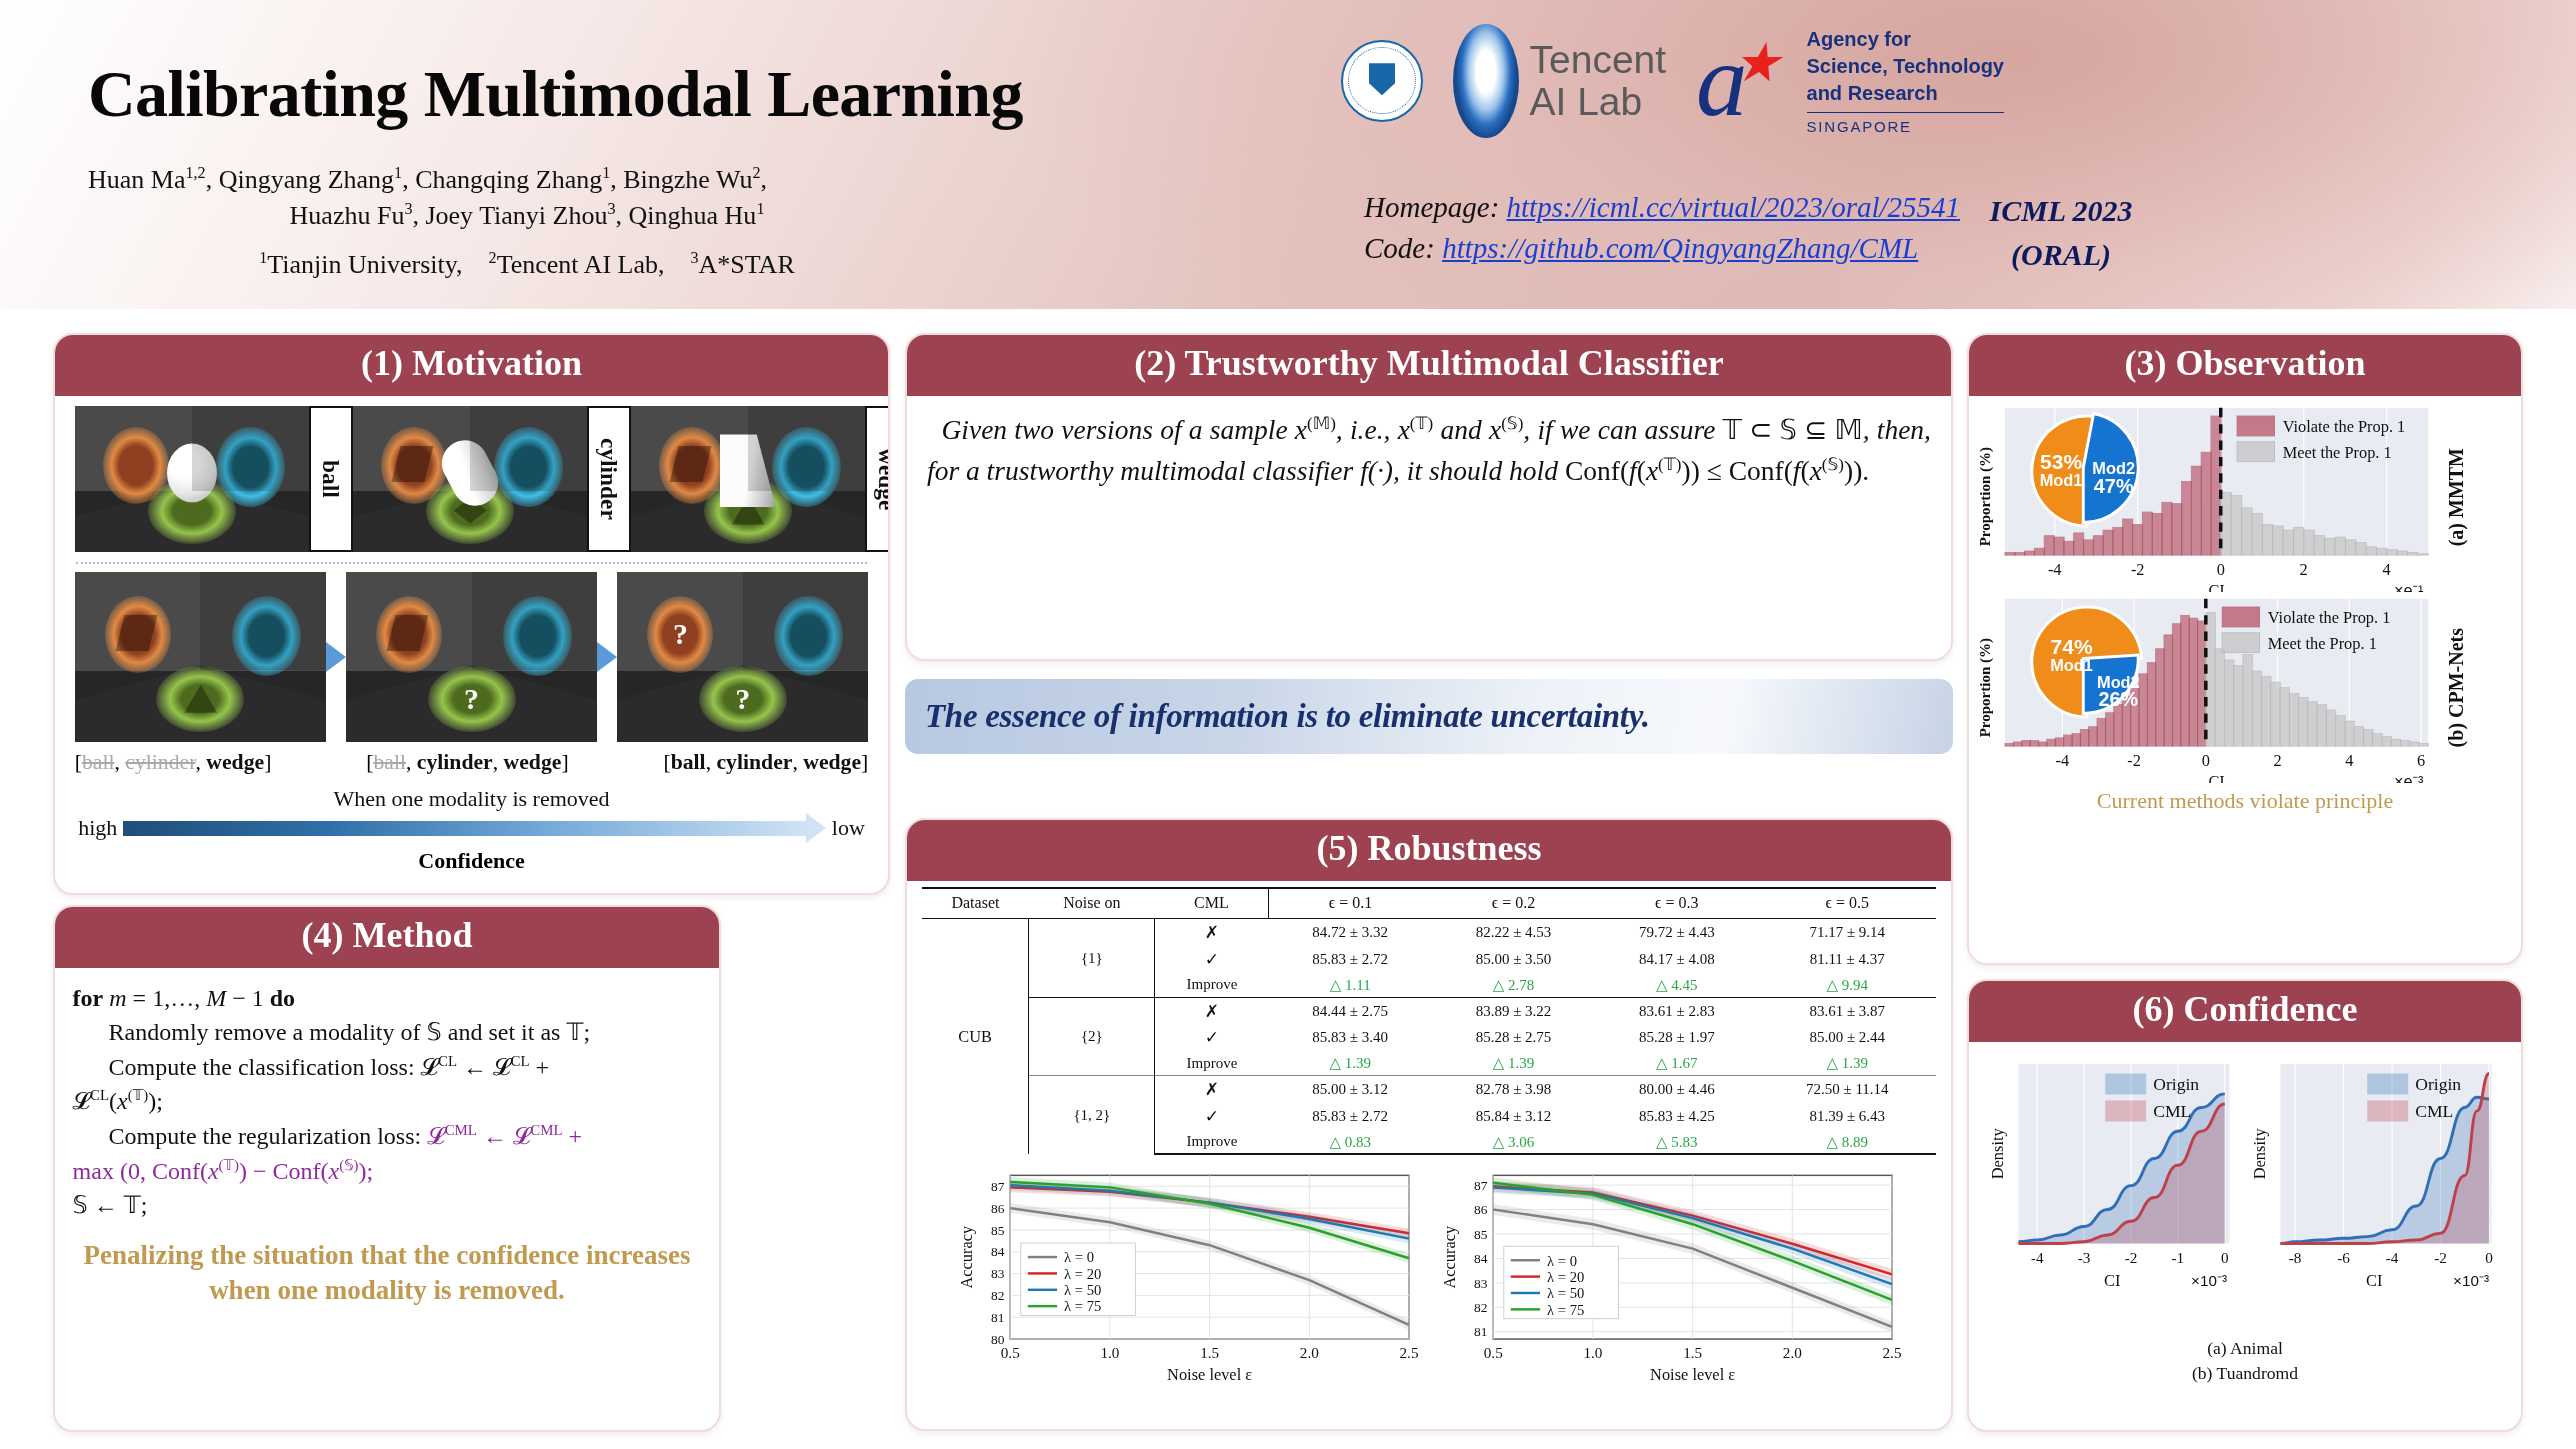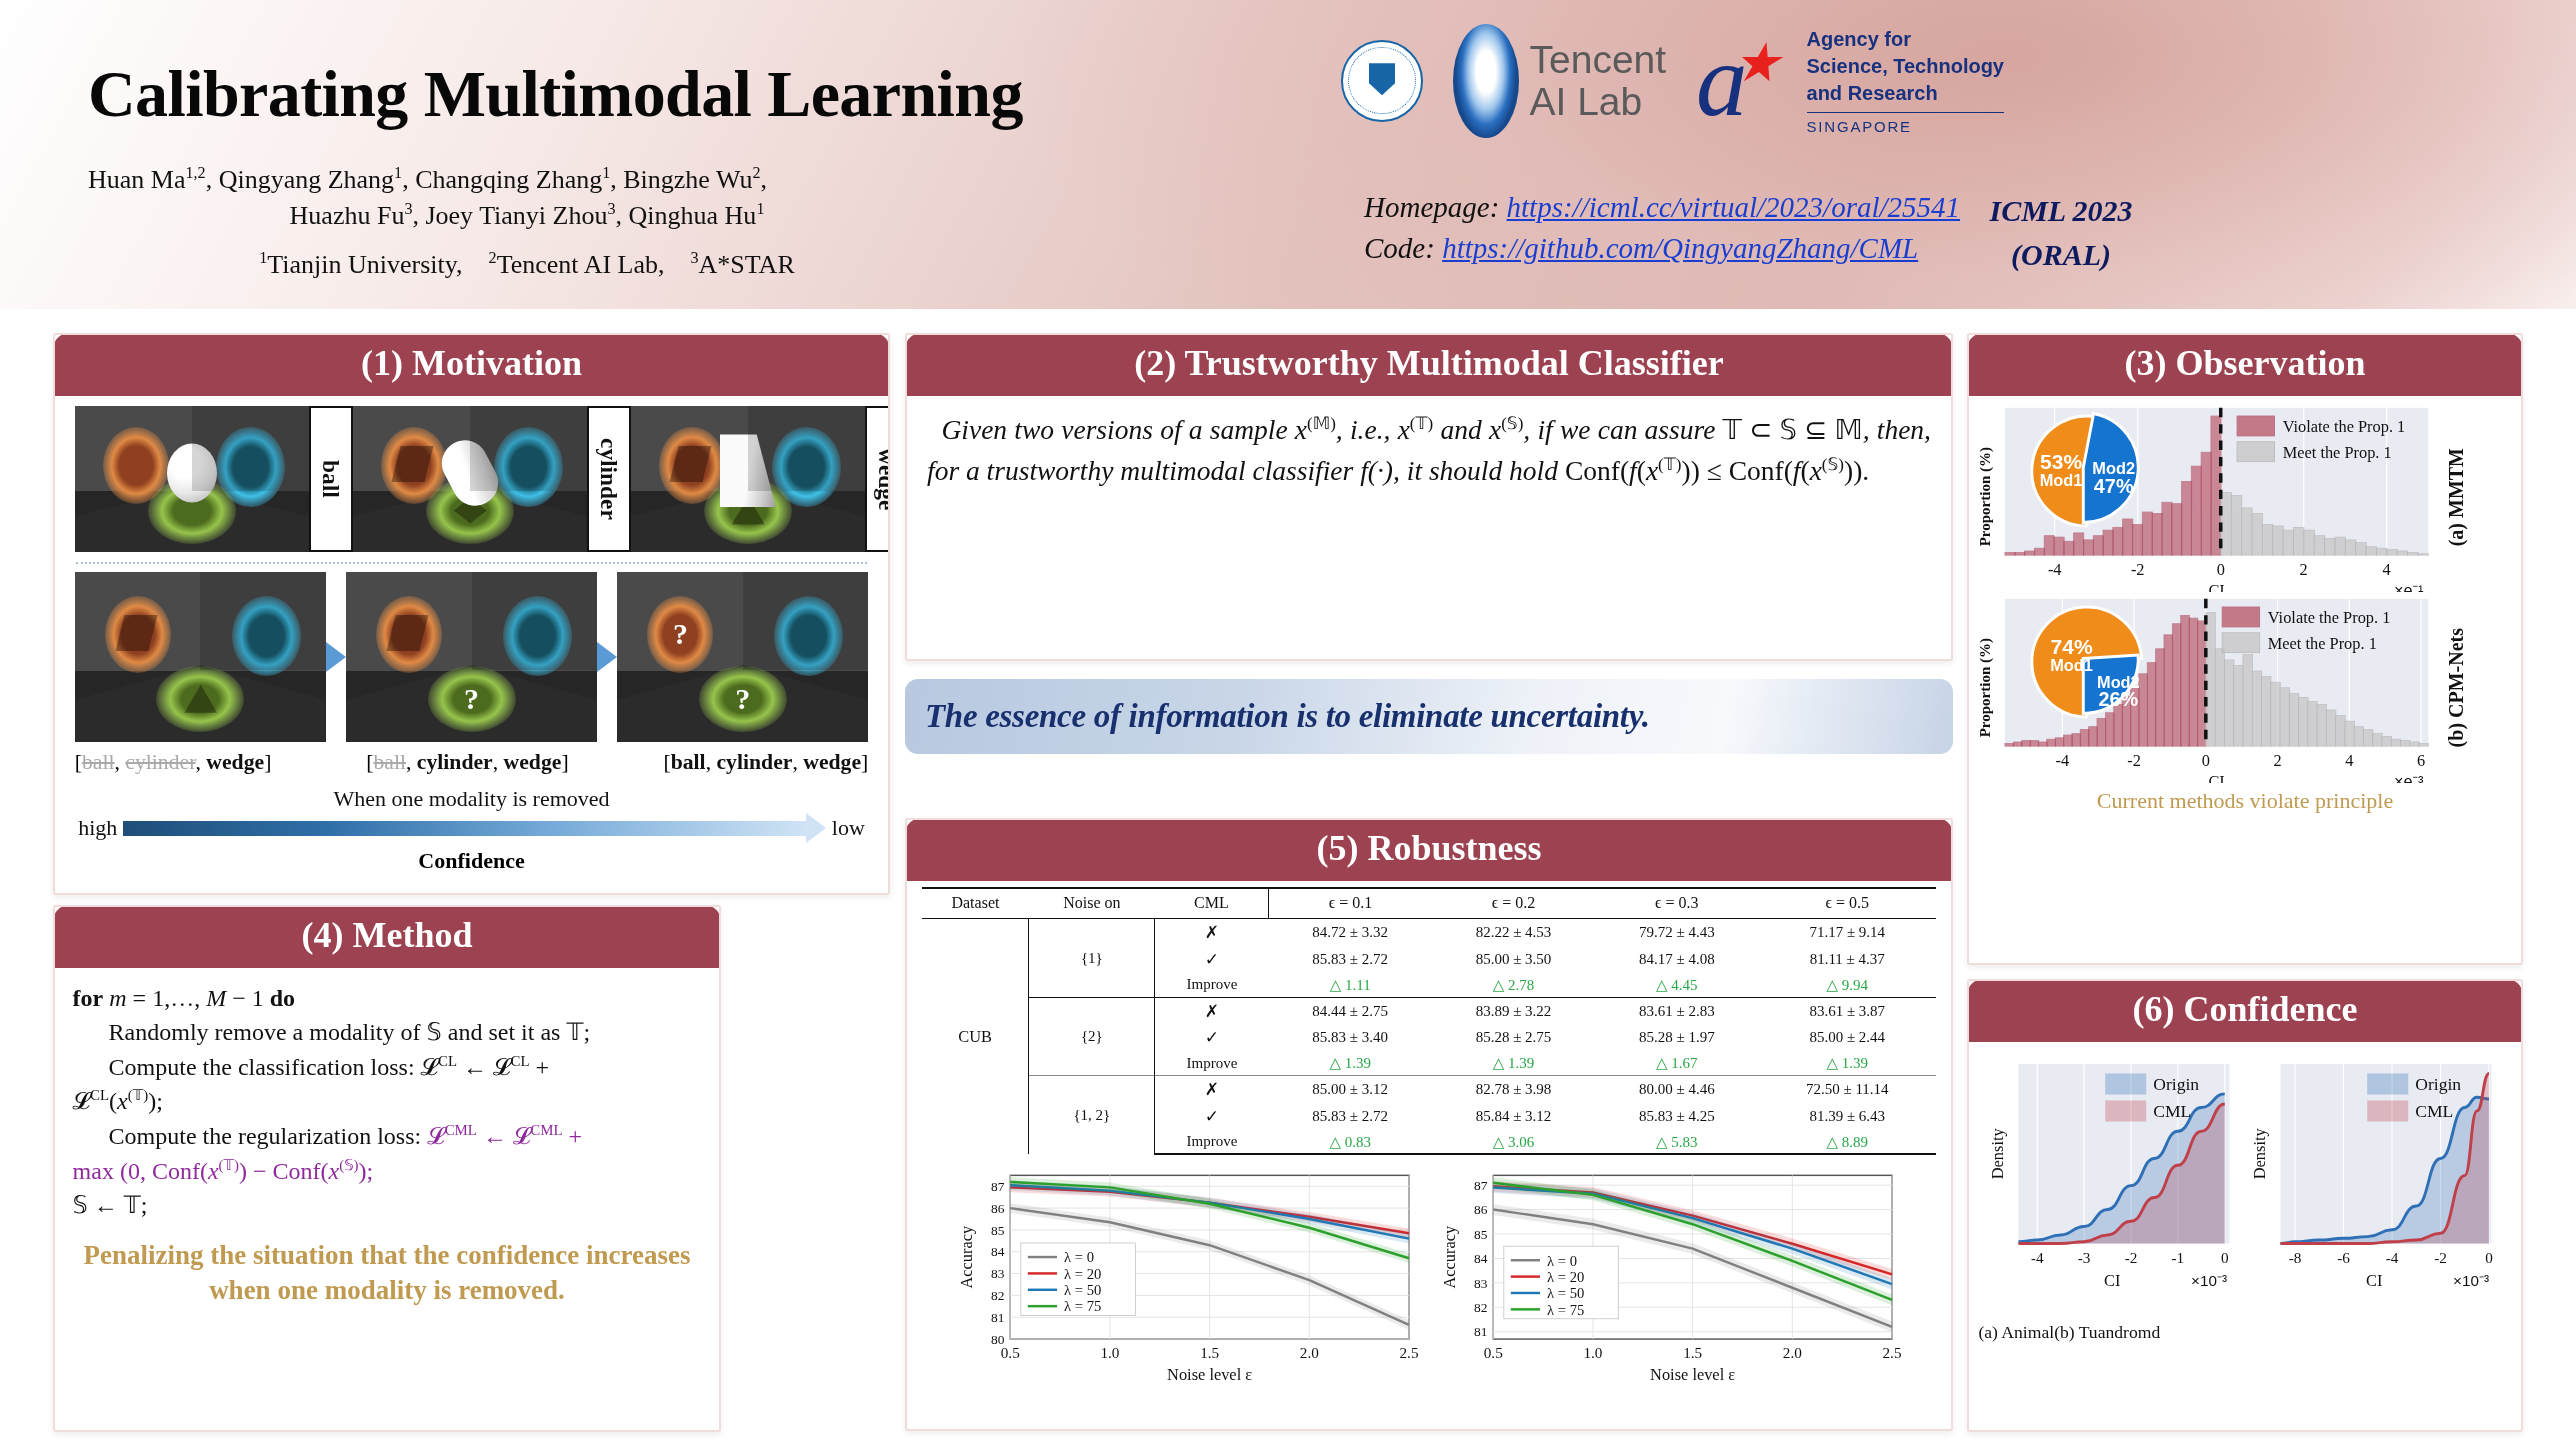--- a/index.html
+++ b/index.html
@@ -74,21 +74,21 @@
   #links { position: absolute; left: 1364px; top: 187px; font-size: 29px; font-style: italic; color: #111; line-height: 1.42; }
   #links a { color: #1a3fd0; text-decoration: underline; }
   #venue {
     position: absolute; left: 1897px; top: 189px; width: 328px; text-align: center;
     font-size: 30px; font-weight: bold; font-style: italic; color: #0d1b5e; line-height: 1.45;
   }
 
   
   .panel {
     position: absolute; background: #ffffff;
-    border: 2.3px solid #f0dcdb; border-radius: 3px;
+    border: 2.3px solid #f0dcdb; border-radius: 20px;
     box-shadow: 0 2.9px 6.4px rgba(0,0,0,0.07);
     overflow: hidden;
   }
   .panel-head {
     background: #9c4250; color: #ffffff;
     font-size: 36px; font-weight: bold; text-align: center;
     padding: 9.4px 0 11.7px; border-radius: 16.4px 16.4px 0 0;
     margin: -2.3px -2.3px 0 -2.3px;
   }
   .panel-body { padding: 10.5px 15px 13px; }
@@ -198,21 +198,21 @@
   #p-observation { left: 1967px; top: 333px; width: 556px; height: 632px; }
   .hist-wrap { position: relative; display: flex; align-items: center; }
   .ylab-v { writing-mode: vertical-rl; transform: rotate(180deg); font-size: 15px; font-weight: bold; color: #111; }
   .rightlab { writing-mode: vertical-rl; transform: rotate(180deg); font-size: 20px; font-weight: bold; color: #111; }
   #obs-note { color: #c09a50; font-size: 22px; text-align: center; margin-top: 4.7px; }
 
   
   #p-confidence { left: 1967px; top: 979px; width: 556px; height: 453px; }
   .dens-wrap { display: flex; gap: 9.4px; justify-content: center; margin-top: 8.2px; }
   .dens-cap { text-align: center; font-size: 17.6px; color: #111; margin-top: 3.5px; }
-  .dens-caps { display: flex; justify-content: flex-start; margin-top: 4px; }
+  .dens-caps { display: flex; justify-content: center; margin-top: 20px; flex-direction: column; }
 </style>
 </head>
 <body>
 
 <div id="header">
   <div id="poster-title">Calibrating Multimodal Learning</div>
   <div id="author-line-1">
     Huan Ma<sup>1,2</sup>, Qingyang Zhang<sup>1</sup>, Changqing Zhang<sup>1</sup>, Bingzhe Wu<sup>2</sup>,
   </div>
   <div id="author-line-2">

